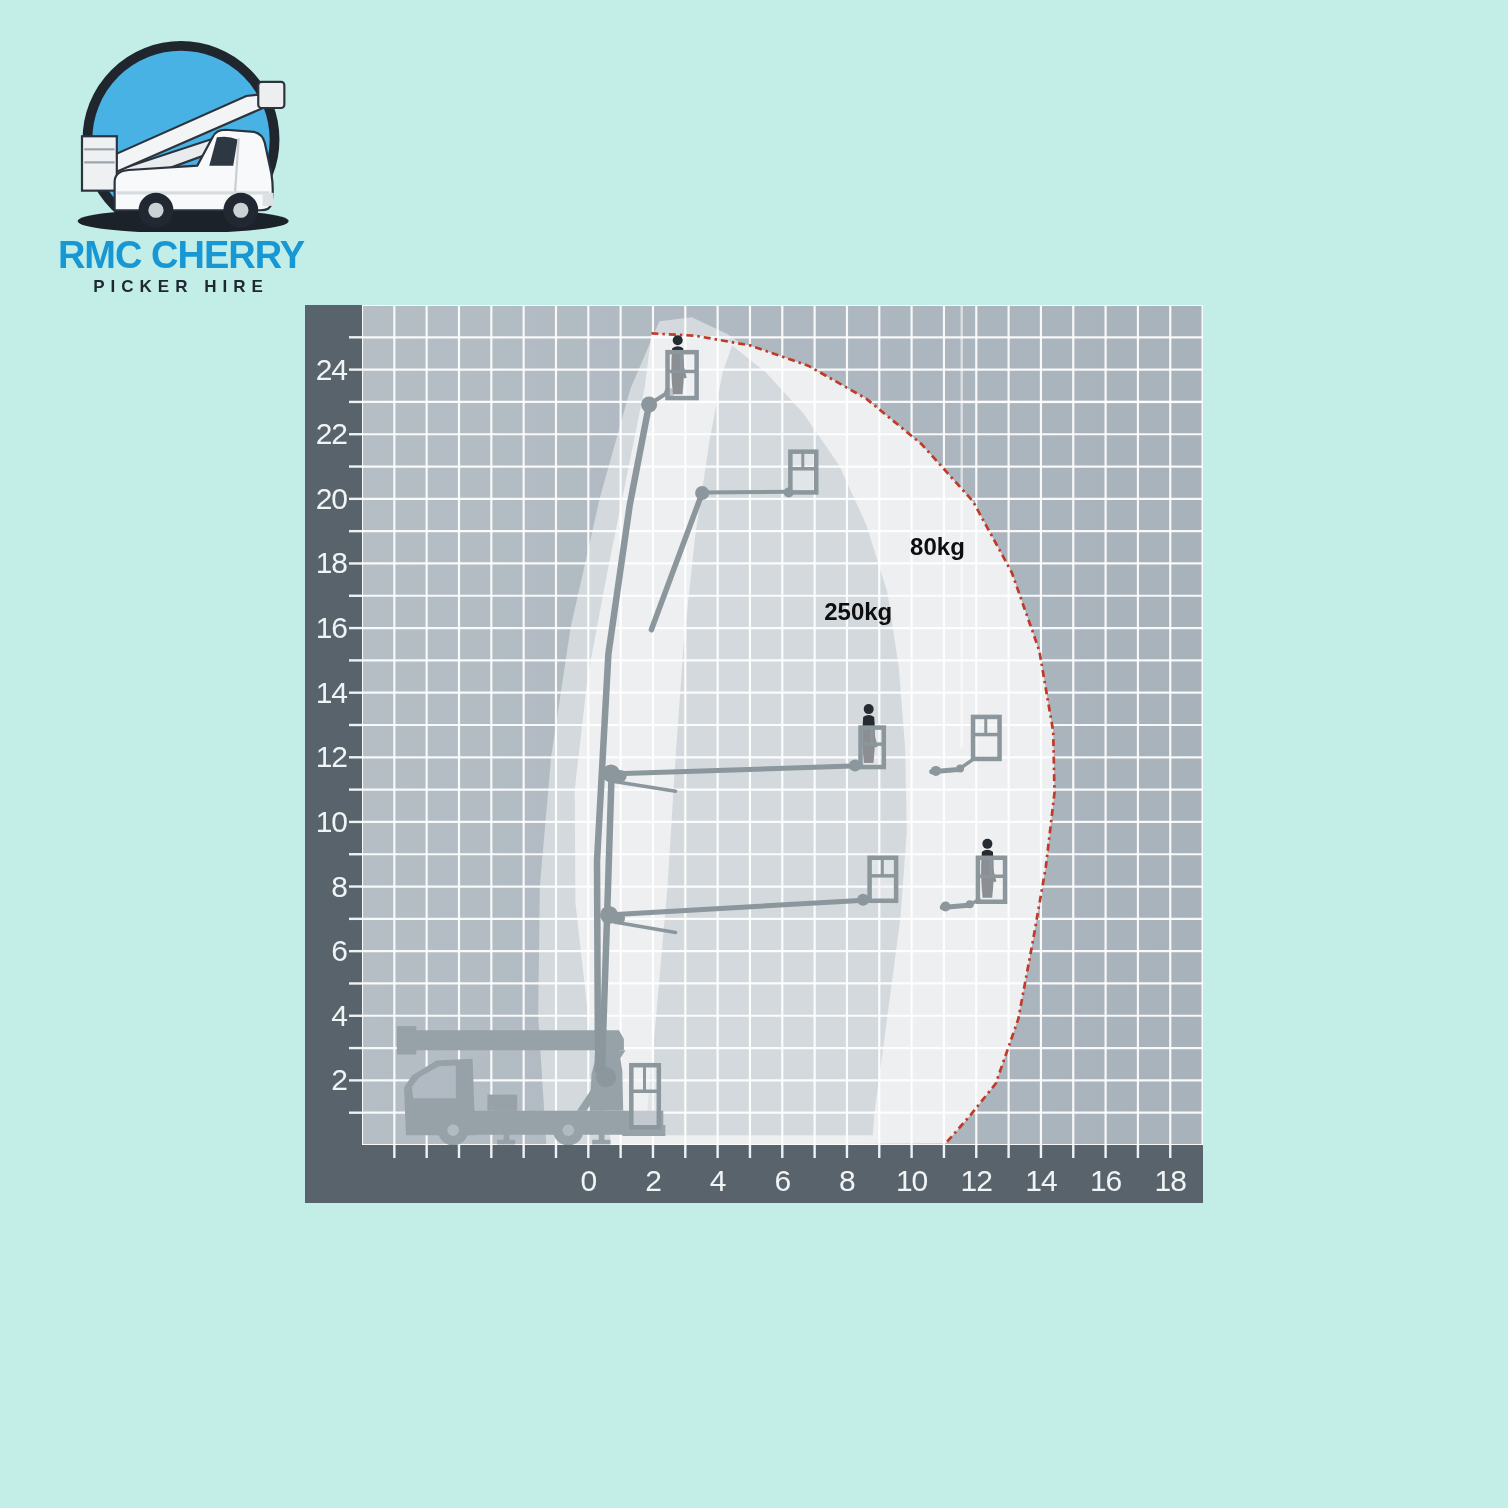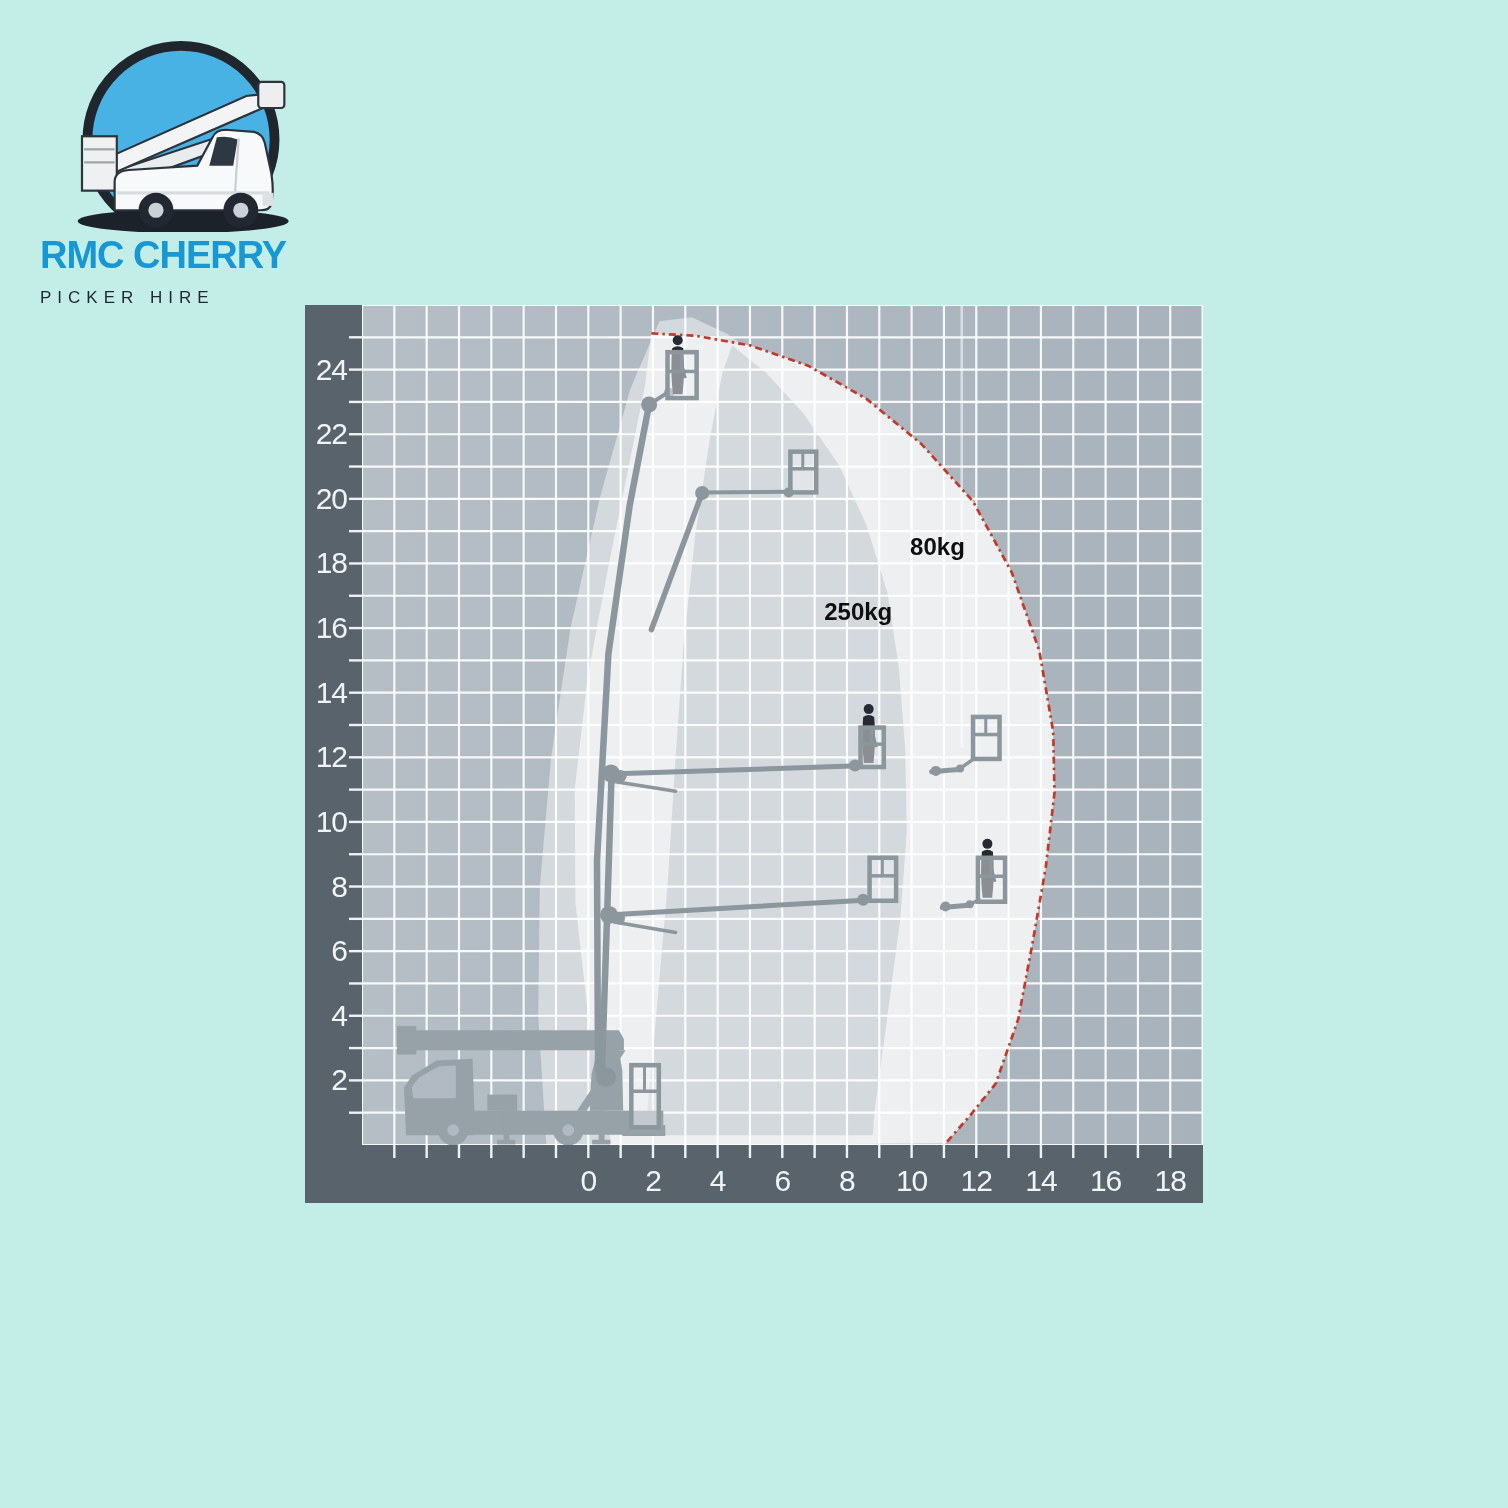--- a/index.html
+++ b/index.html
@@ -1,20 +1,20 @@
 <!DOCTYPE html>
 <html><head>
 <meta charset="utf-8">
 <style>
   html,body{margin:0;padding:0}
   body{width:1508px;height:1508px;position:relative;font-family:"Liberation Sans",sans-serif;overflow:hidden}
-  .logo{position:absolute;left:40px;top:34px;width:282px;}
+  .logo{position:absolute;left:40px;top:34px;width:282px;text-align:center}
   .logo svg{display:block;margin:0 auto}
   .logo-title{font-size:38px;font-weight:bold;letter-spacing:-1px;margin-top:4px;line-height:1.0}
-  .logo-sub{font-size:17px;font-weight:normal;letter-spacing:6px;margin-top:14px}
+  .logo-sub{font-size:17px;font-weight:bold;letter-spacing:6px;margin-top:3px}
   .chart{position:absolute;left:305px;top:305px;width:898px;height:898px}
 </style>
 </head>
 <body style="background: rgb(194, 238, 231);">
 
 <main>
 
   <section class="logo">
     <svg width="272" height="198" viewBox="0 0 250 182">
       <circle cx="125" cy="97" r="86" stroke="#20262e" stroke-width="9" fill="#49b2e4"></circle>

